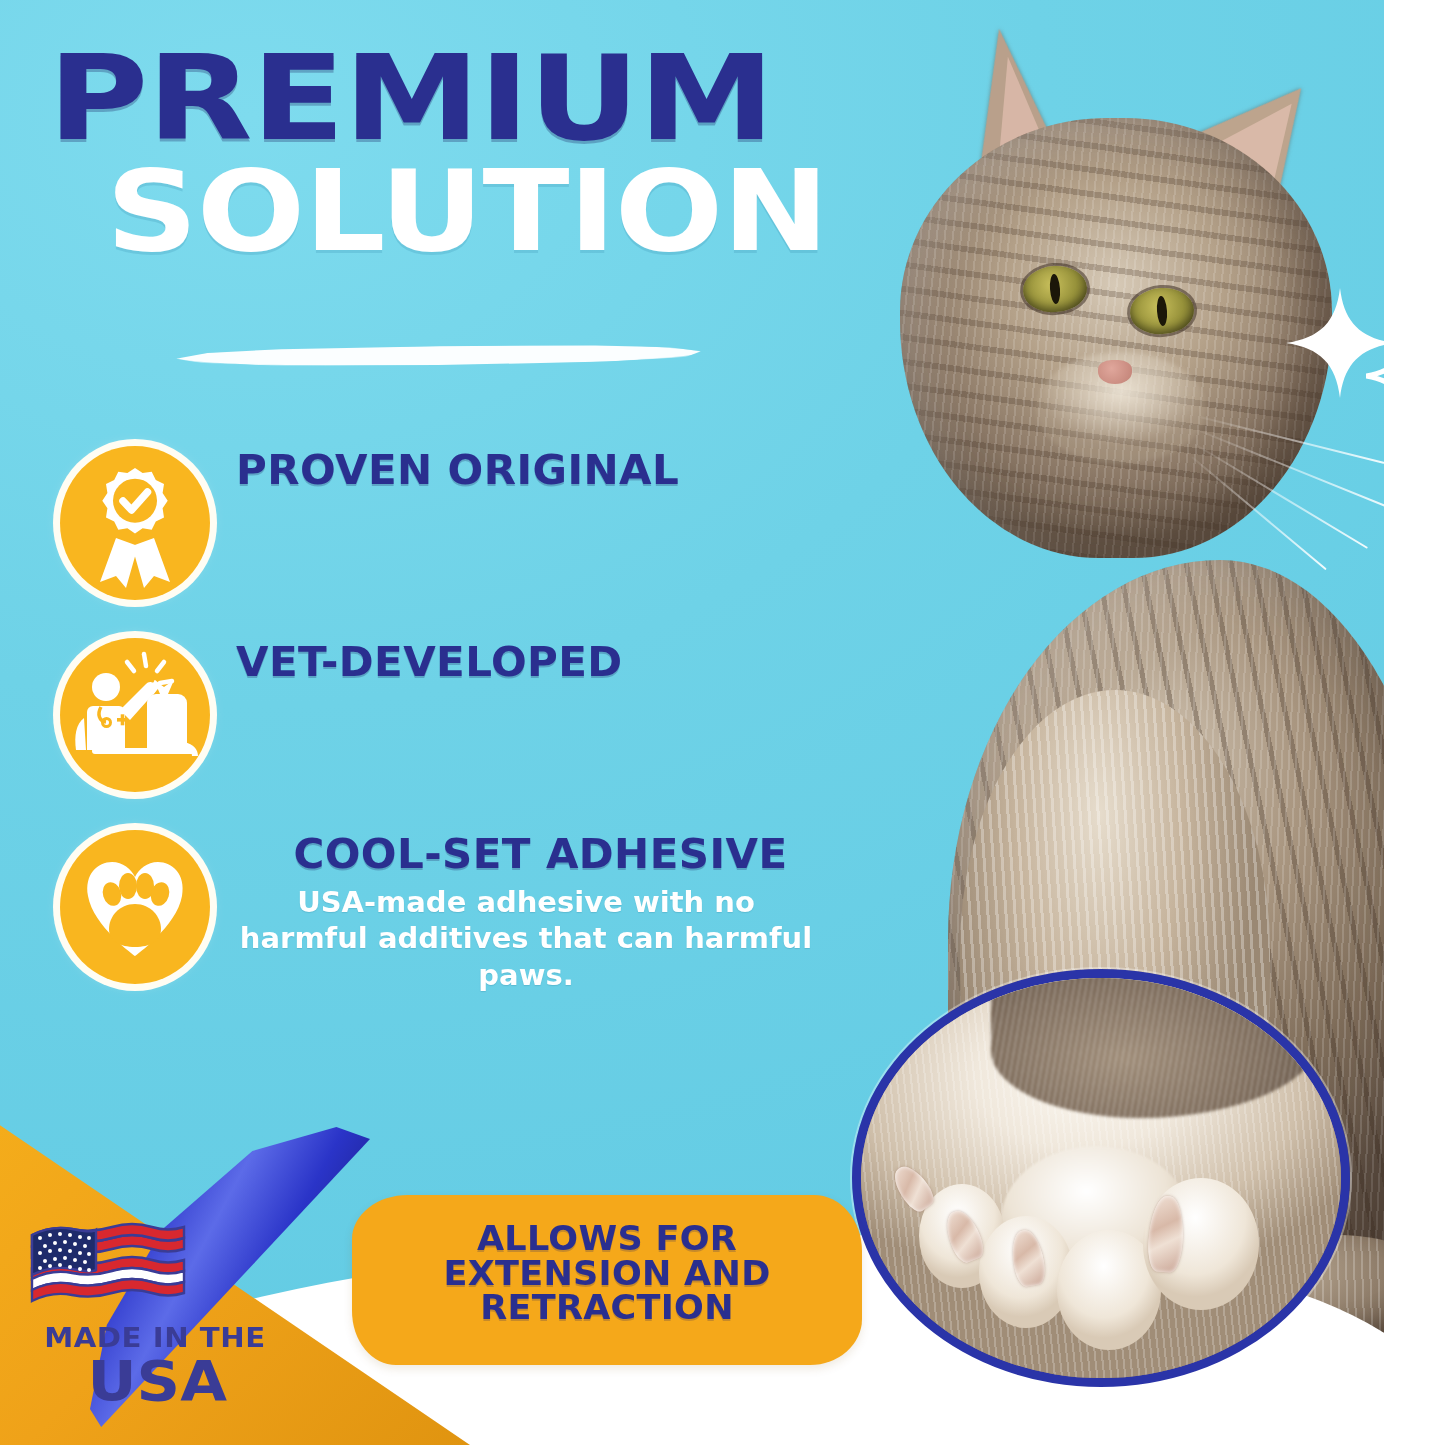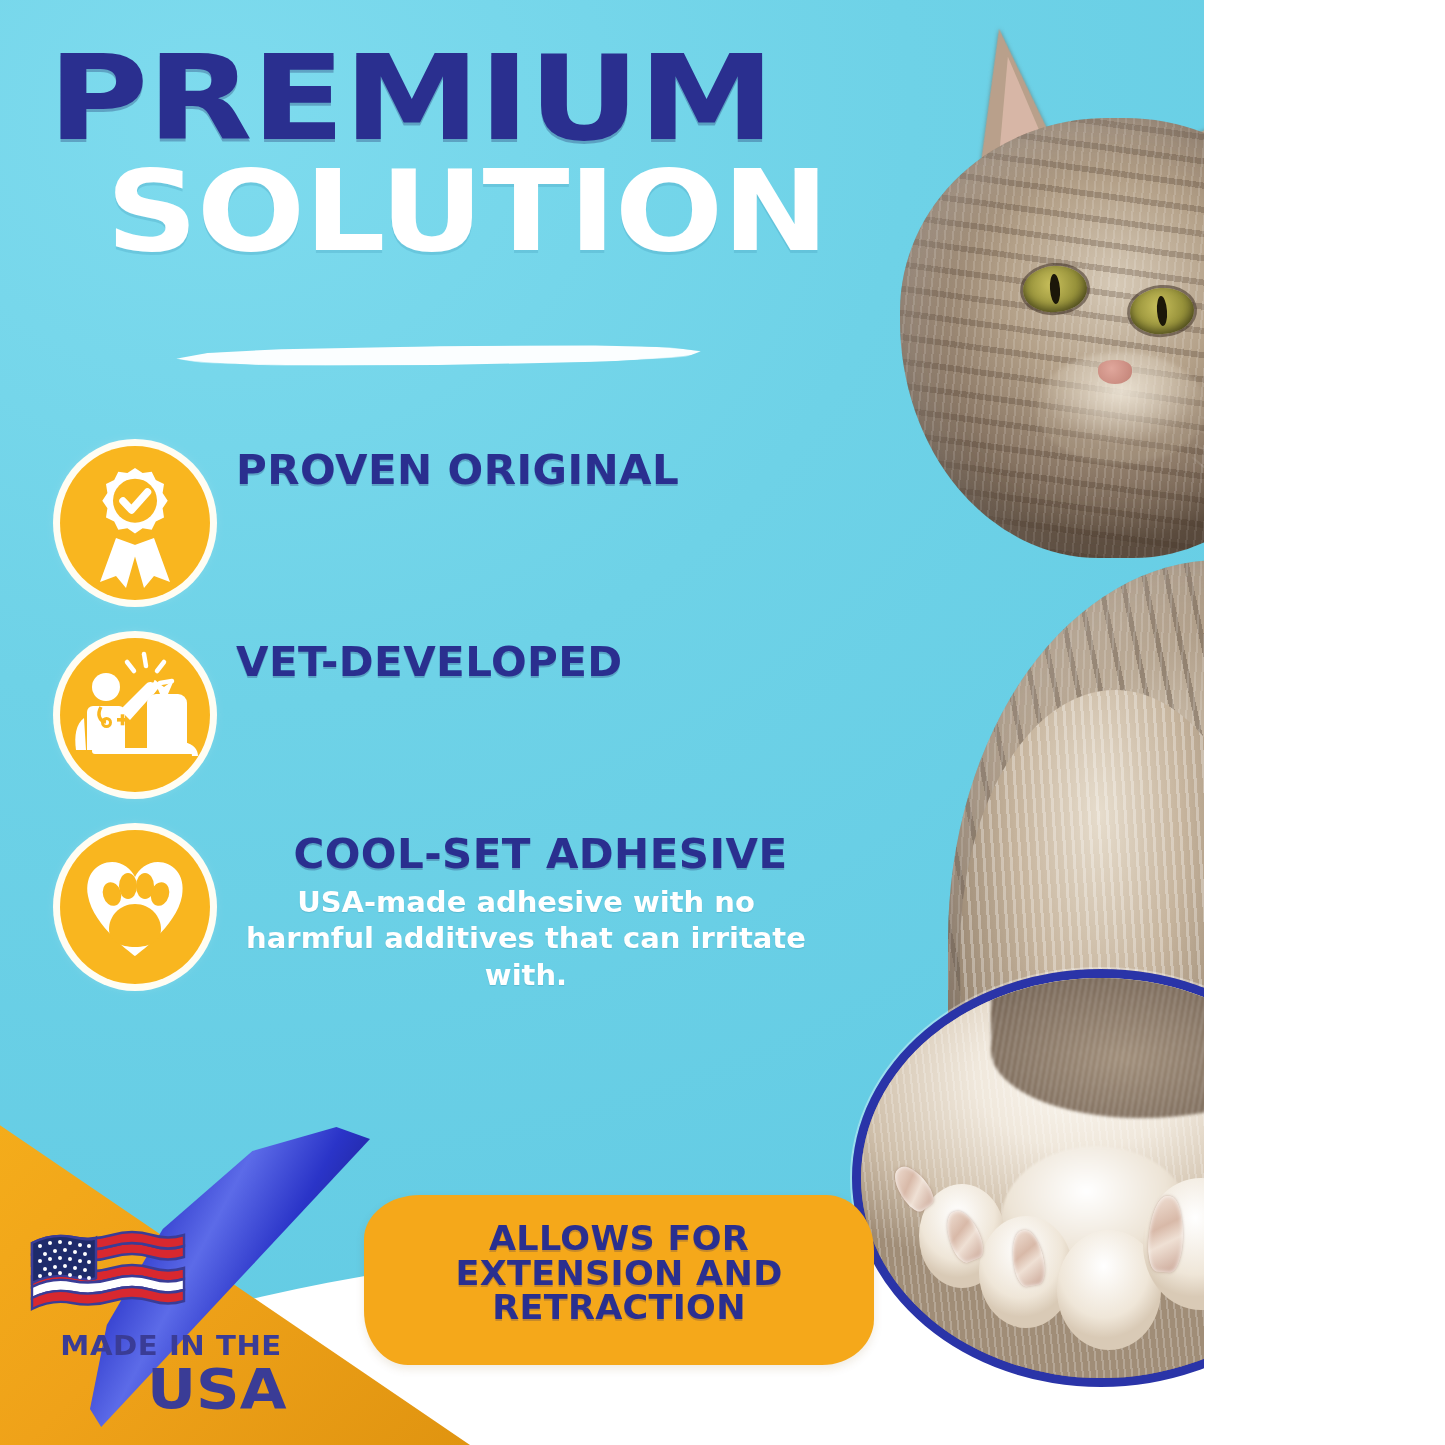--- a/index.html
+++ b/index.html
@@ -4,21 +4,21 @@
 <style>
   html,body{margin:0;padding:0;}
   body{
     width:1445px;height:1445px;
     font-family:"Liberation Sans",sans-serif;
     background:#ffffff;
     overflow:hidden;
   }
   .stage{
     position:relative;
-    width:1204px;height:1445px;
+    width:1384px;height:1445px;
     background:#6ED2E7;
     overflow:hidden;
     text-decoration:underline;
   }
   
   .bg-wash{
     position:absolute;inset:0;
     background:
       radial-gradient(120% 85% at 18% 8%, #7EDBEE 0%, #6ED2E7 48%, #64CCE4 100%);
   }
@@ -253,22 +253,22 @@
     filter:drop-shadow(-4px -4px 8px rgba(0,0,0,.25));
   }
   .curl-white{
     position:absolute;left:86px;bottom:0;width:300px;height:170px;
     background:#FFFFFF;
     clip-path:polygon(22% 100%, 100% 26%, 100% 100%);
     opacity:.95;
   }
 
   .usa-badge{
-    position:absolute;left:28px;bottom:30px;width:235px;z-index:26;
-    text-align:right;
+    position:absolute;left:28px;bottom:38px;width:235px;z-index:26;
+    text-align:center;
   }
   .flag{
     width:160px;height:92px;position:relative;margin-bottom:10px;
   }
   .usa-l1{
     font-family:"DejaVu Sans",sans-serif;font-weight:bold;
     font-size:27px;letter-spacing:.5px;color:#3A3C96;
     transform:scaleX(1.08);transform-origin:left center;margin:0;
   }
   .usa-l2{
@@ -278,21 +278,20 @@
   }
 
   
   .callout{
     position:absolute;left:352px;bottom:80px;width:510px;z-index:28;
     background:#F5A81A;
     padding:26px 30px 30px 30px;
     box-sizing:border-box;
     border-radius:56px 48px 52px 44px / 44px 56px 46px 54px;
     box-shadow:0 4px 10px rgba(120,80,0,.12);
-    margin-left:12px;
   }
   .co-title{
     font-family:"DejaVu Sans",sans-serif;font-weight:bold;
     font-size:34px;line-height:1.02;color:#2A2F8F;
     text-align:center;margin:0 0 10px 0;letter-spacing:.3px;
     transform:scaleX(1.03);
     text-shadow:0 2px 0 rgba(30,32,100,.22);
   }
   .co-body{
     font-family:"DejaVu Sans",sans-serif;font-weight:bold;
@@ -463,21 +462,21 @@
             <ellipse cx="52" cy="64" rx="9" ry="12" transform="rotate(-16 52 64)"></ellipse>
             <ellipse cx="68" cy="56" rx="9" ry="13"></ellipse>
             <ellipse cx="85" cy="56" rx="9" ry="13"></ellipse>
             <ellipse cx="100" cy="64" rx="9" ry="12" transform="rotate(16 100 64)"></ellipse>
             <path d="M75 74 c16 0 26 13 26 25 c0 12 -11 18 -26 18 c-15 0 -26 -6 -26 -18 c0 -12 10 -25 26 -25 z"></path>
           </g>
         </svg>
       </div>
       <div class="f-text">
         <div class="f-title">COOL-SET ADHESIVE</div>
-        <div class="f-body">USA-made adhesive with no harmful additives that can irritate with.</div>
+        <div class="f-body">USA-made adhesive with no harmful additives that can harmful paws.</div>
       </div>
     </div>
   </div>
 
   <div class="white-wave"></div>
 
   <div class="paw-oval">
     <div class="paw-bg"></div>
     <div class="paw-fur-top"></div>
     <div class="paw-pad"></div>

